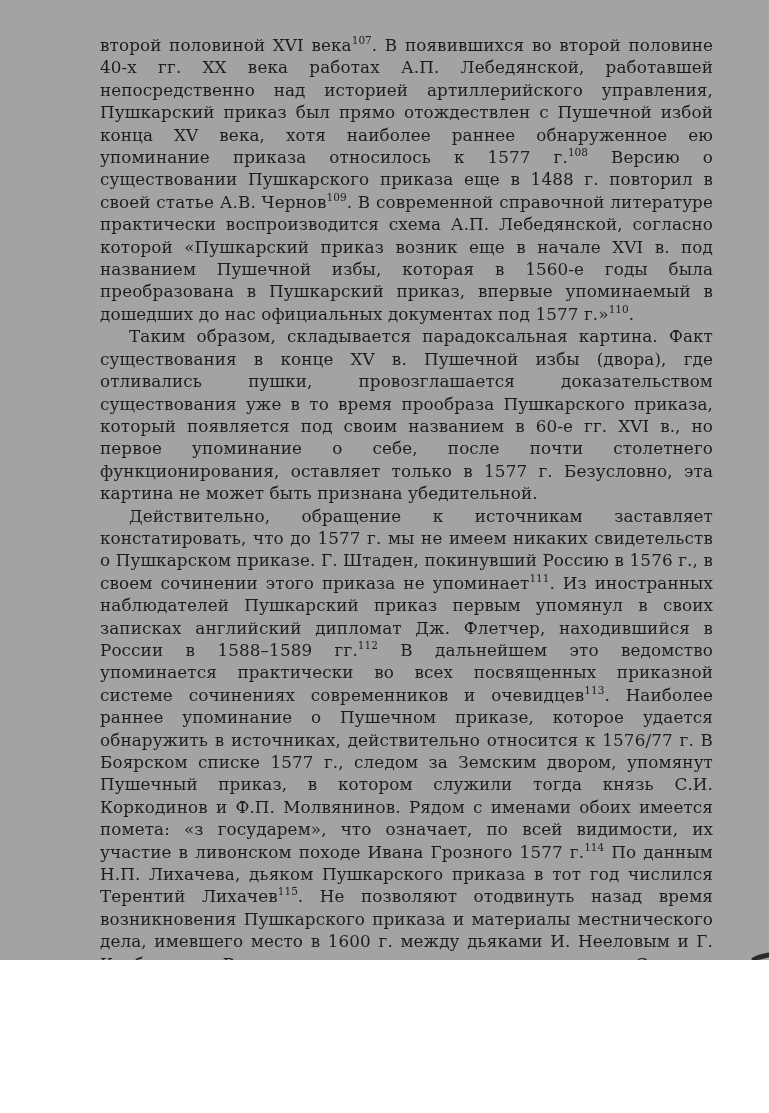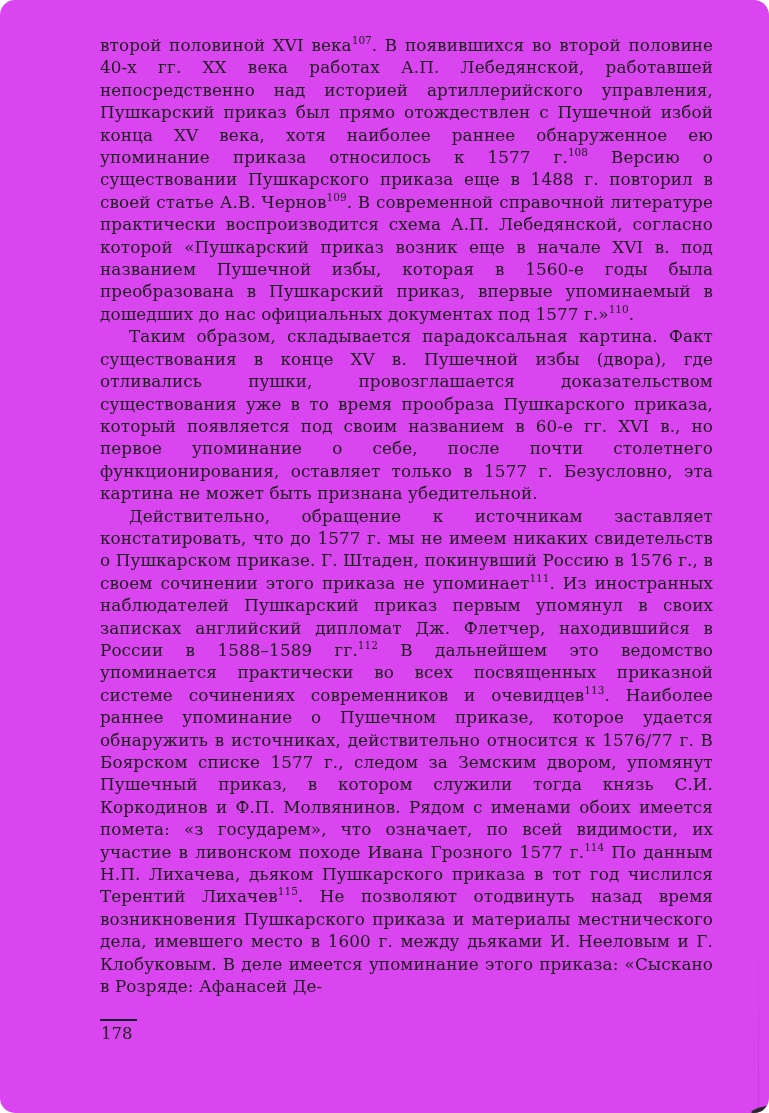--- a/index.html
+++ b/index.html
@@ -3,26 +3,25 @@
 <meta charset="utf-8">
 <style>
   html, body {
     margin: 0;
     padding: 0;
     background: #ffffff;
   }
   .page {
     position: relative;
     width: 769px;
-    height: 1113px;
-    background: #d946ef;
+    height: 960px;
+    background: #a3a3a3;
     overflow: hidden;
     font-family: "DejaVu Serif", "Liberation Serif", serif;
     color: #1d1d1d;
-    border-radius: 15px;
   }
   .text-block {
     position: absolute;
     left: 100px;
     top: 34px;
     width: 613px;
     font-size: 16.8px;
     line-height: 22.4px;
     text-align: justify;
     letter-spacing: 0.1px;

